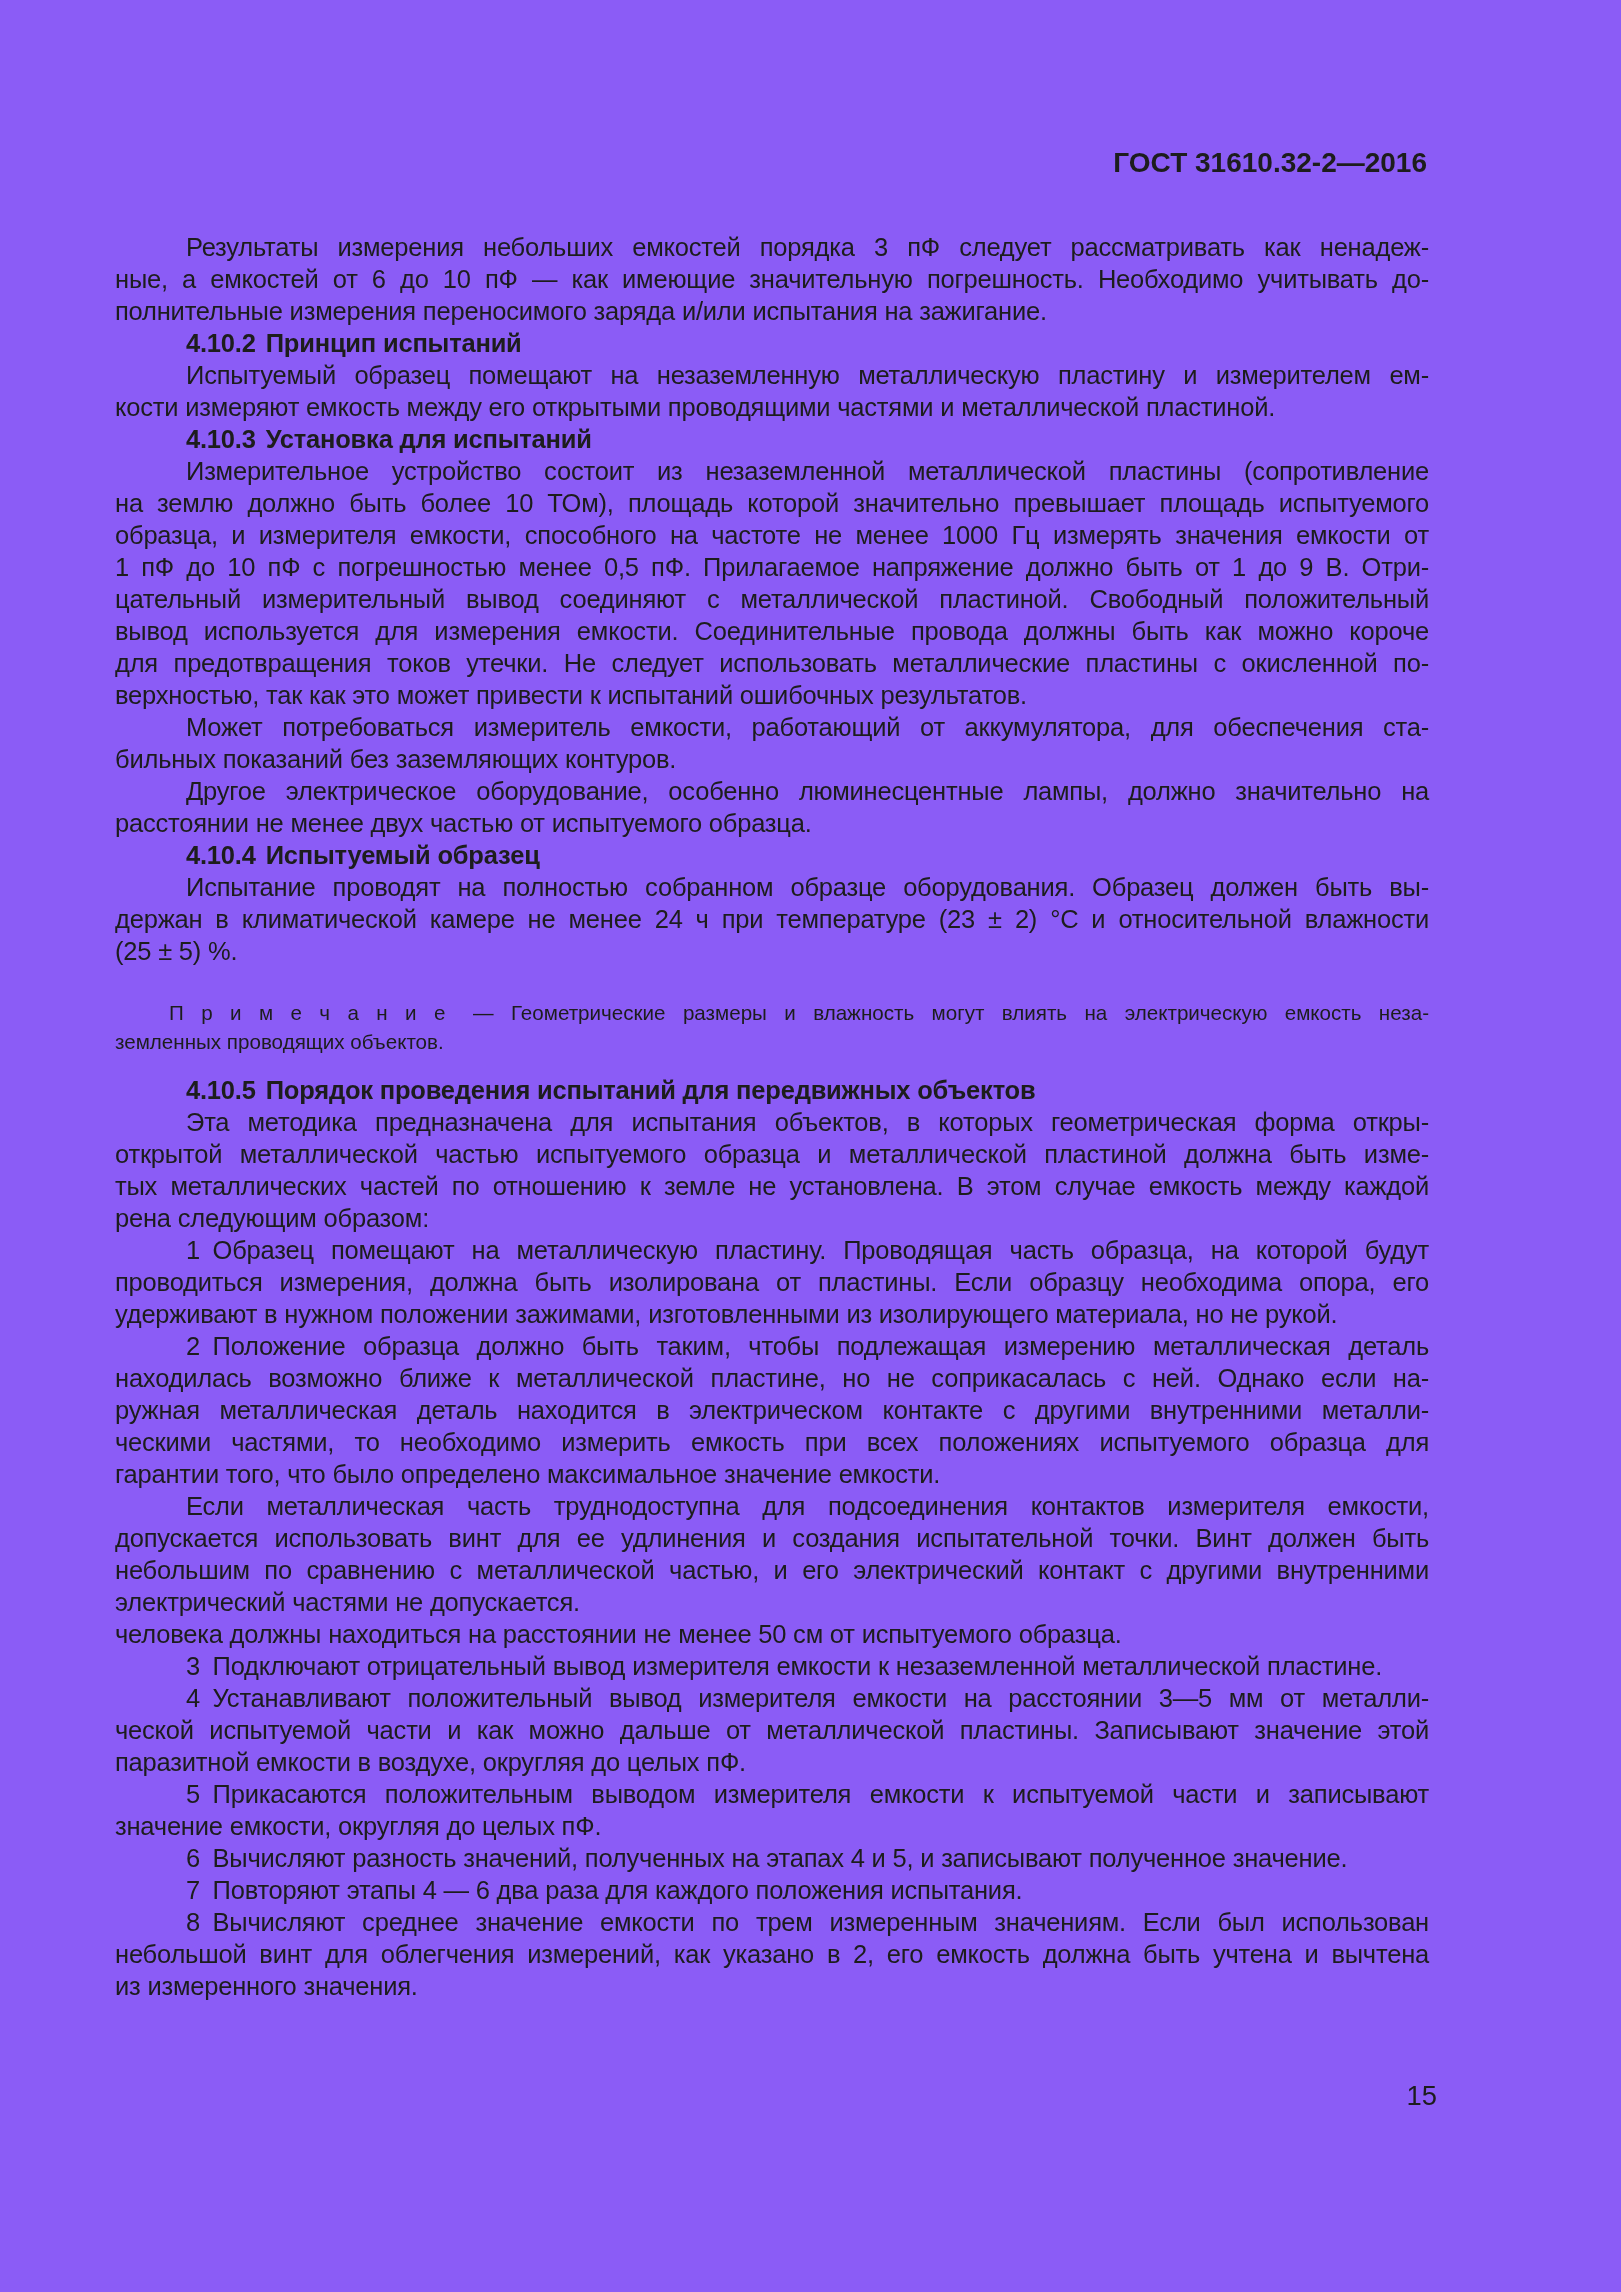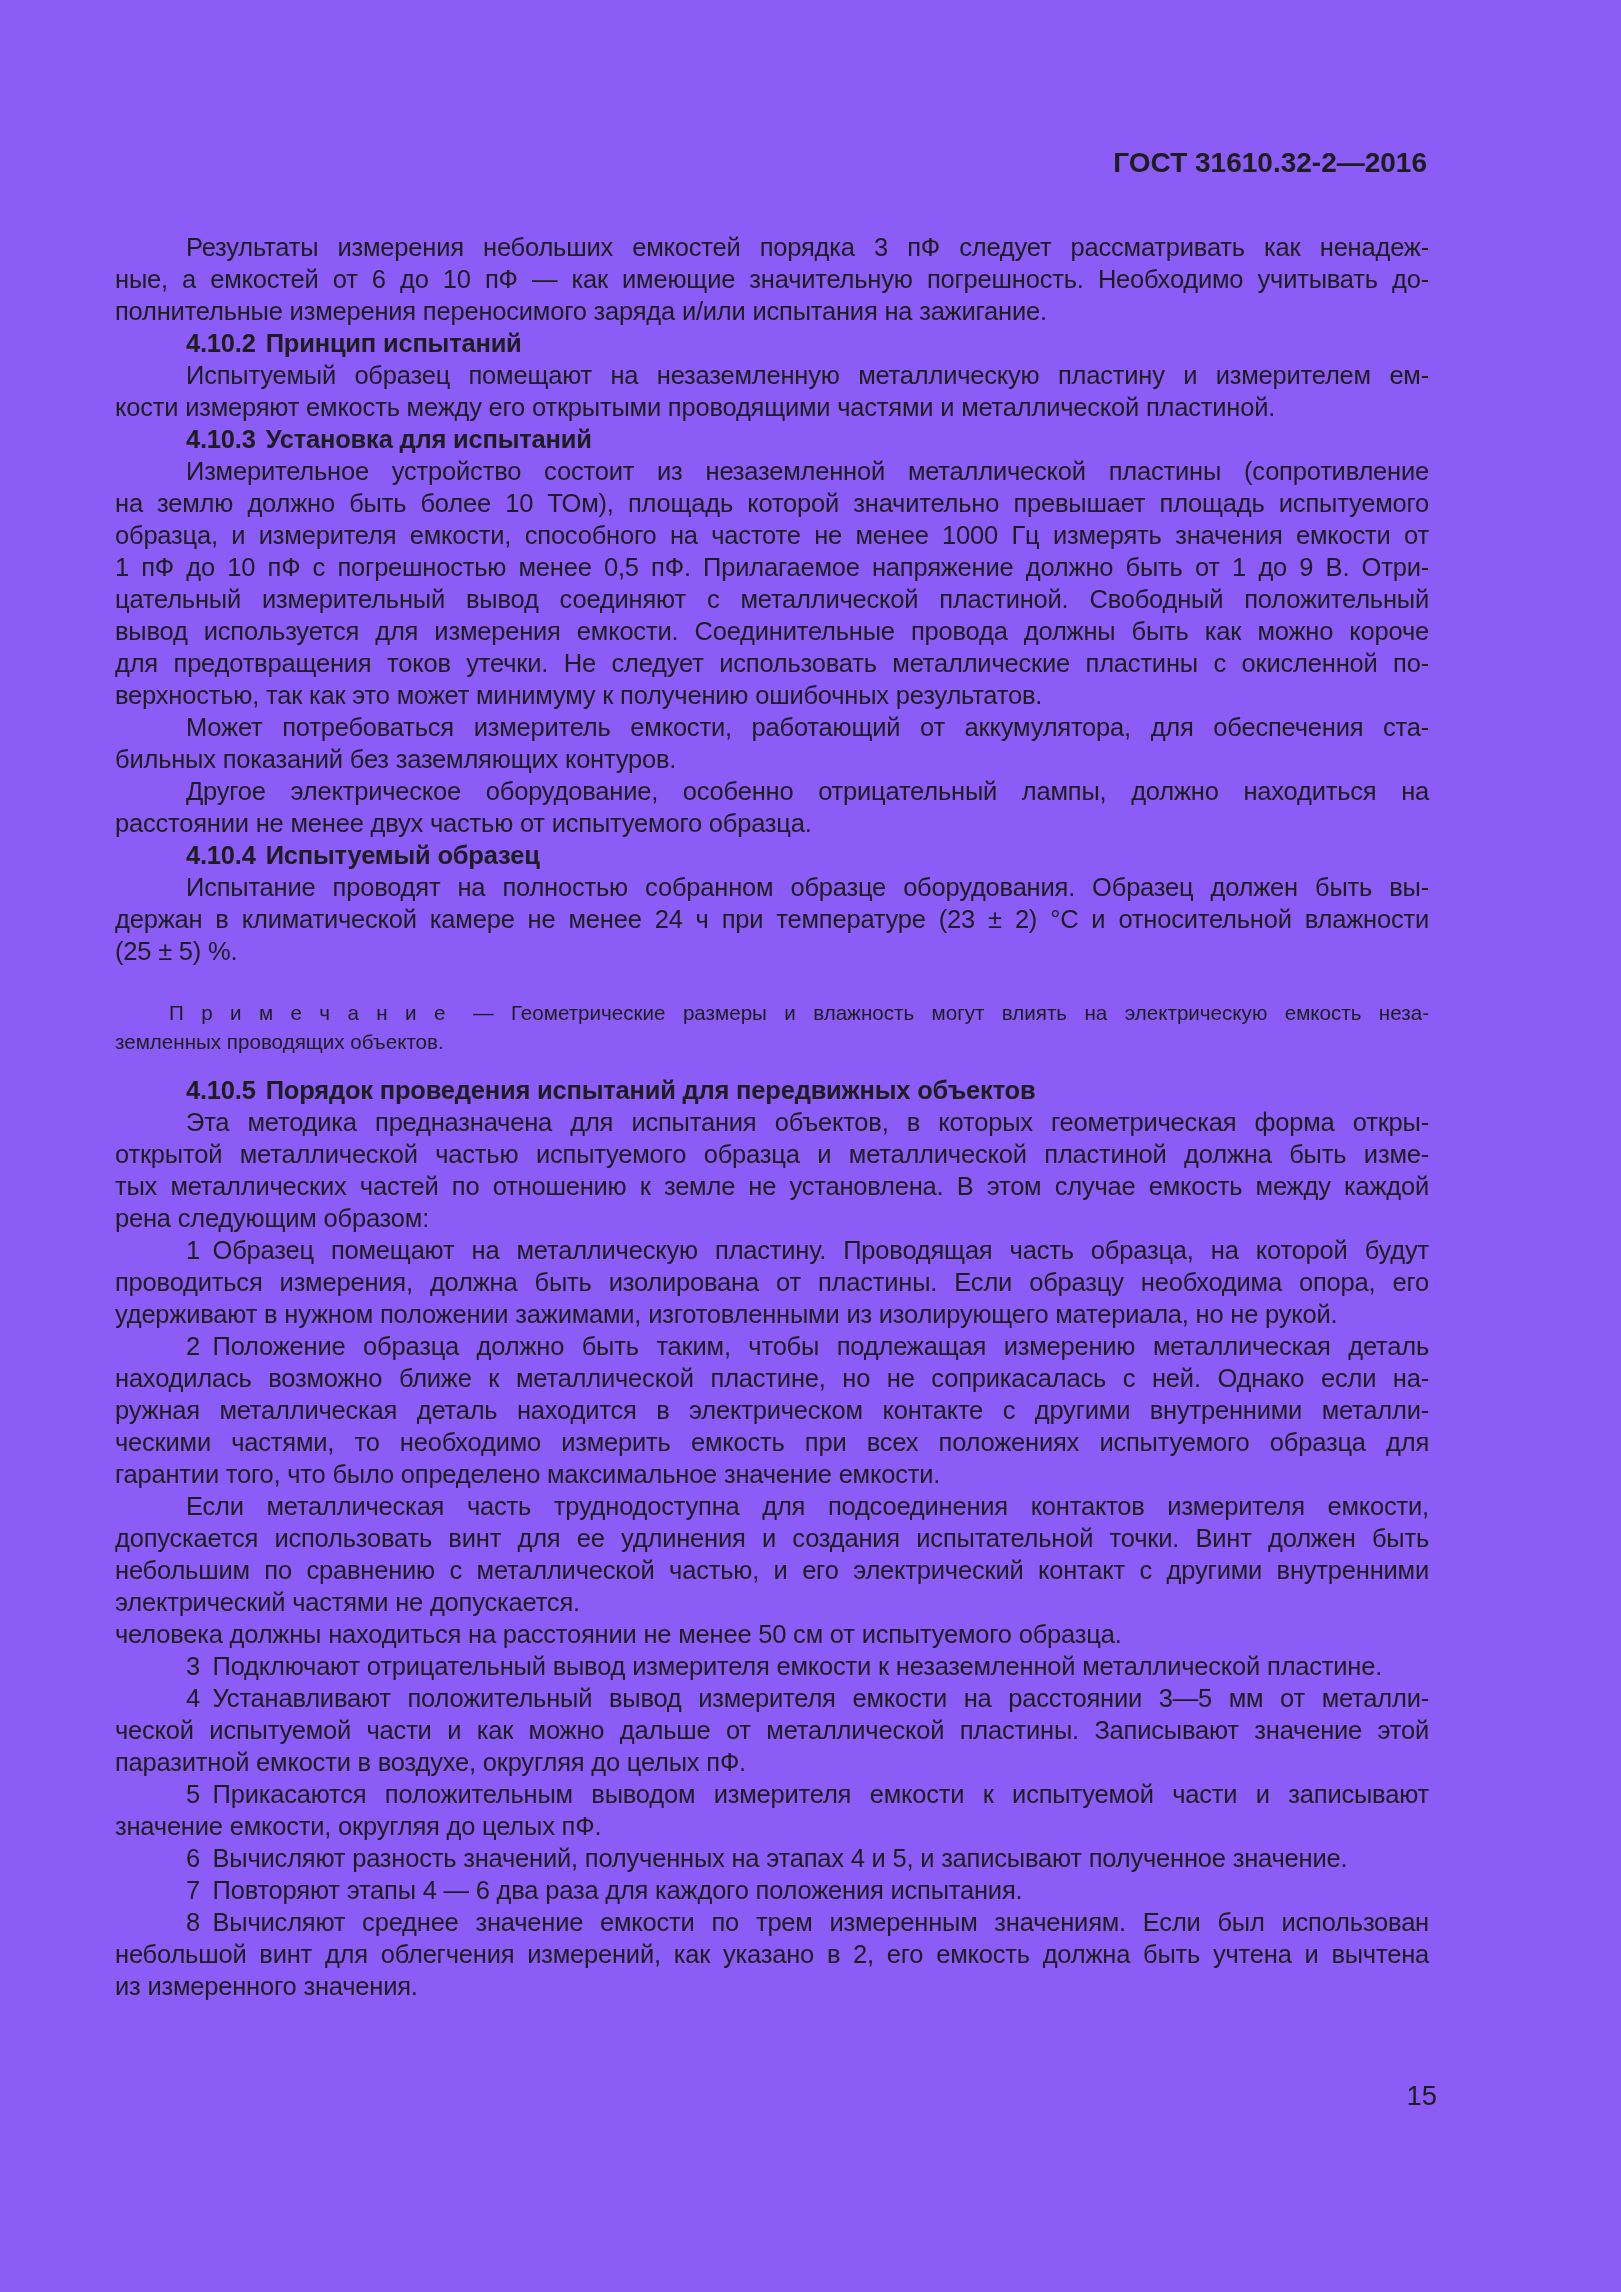--- a/index.html
+++ b/index.html
@@ -90,28 +90,28 @@
         <span>Установка для испытаний</span>
       </div>
       <div class="para">
         <div class="line first">Измерительное устройство состоит из незаземленной металлической пластины (сопротивление</div>
         <div class="line">на землю должно быть более 10 ТОм), площадь которой значительно превышает площадь испытуемого</div>
         <div class="line">образца, и измерителя емкости, способного на частоте не менее 1000 Гц измерять значения емкости от</div>
         <div class="line">1 пФ до 10 пФ с погрешностью менее 0,5 пФ. Прилагаемое напряжение должно быть от 1 до 9 В. Отри-</div>
         <div class="line">цательный измерительный вывод соединяют с металлической пластиной. Свободный положительный</div>
         <div class="line">вывод используется для измерения емкости. Соединительные провода должны быть как можно короче</div>
         <div class="line">для предотвращения токов утечки. Не следует использовать металлические пластины с окисленной по-</div>
-        <div class="line last">верхностью, так как это может минимуму к получению ошибочных результатов.</div>
+        <div class="line last">верхностью, так как это может привести к испытаний ошибочных результатов.</div>
       </div>
       <div class="para">
         <div class="line first">Может потребоваться измеритель емкости, работающий от аккумулятора, для обеспечения ста-</div>
         <div class="line last">бильных показаний без заземляющих контуров.</div>
       </div>
       <div class="para">
-        <div class="line first">Другое электрическое оборудование, особенно отрицательный лампы, должно находиться на</div>
+        <div class="line first">Другое электрическое оборудование, особенно люминесцентные лампы, должно значительно на</div>
         <div class="line last">расстоянии не менее двух частью от испытуемого образца.</div>
       </div>
       <div class="heading">
         <span>4.10.4</span>
         <span>Испытуемый образец</span>
       </div>
       <div class="para">
         <div class="line first">Испытание проводят на полностью собранном образце оборудования. Образец должен быть вы-</div>
         <div class="line">держан в климатической камере не менее 24 ч при температуре (23 ± 2) °С и относительной влажности</div>
         <div class="line last">(25 ± 5) %.</div>

